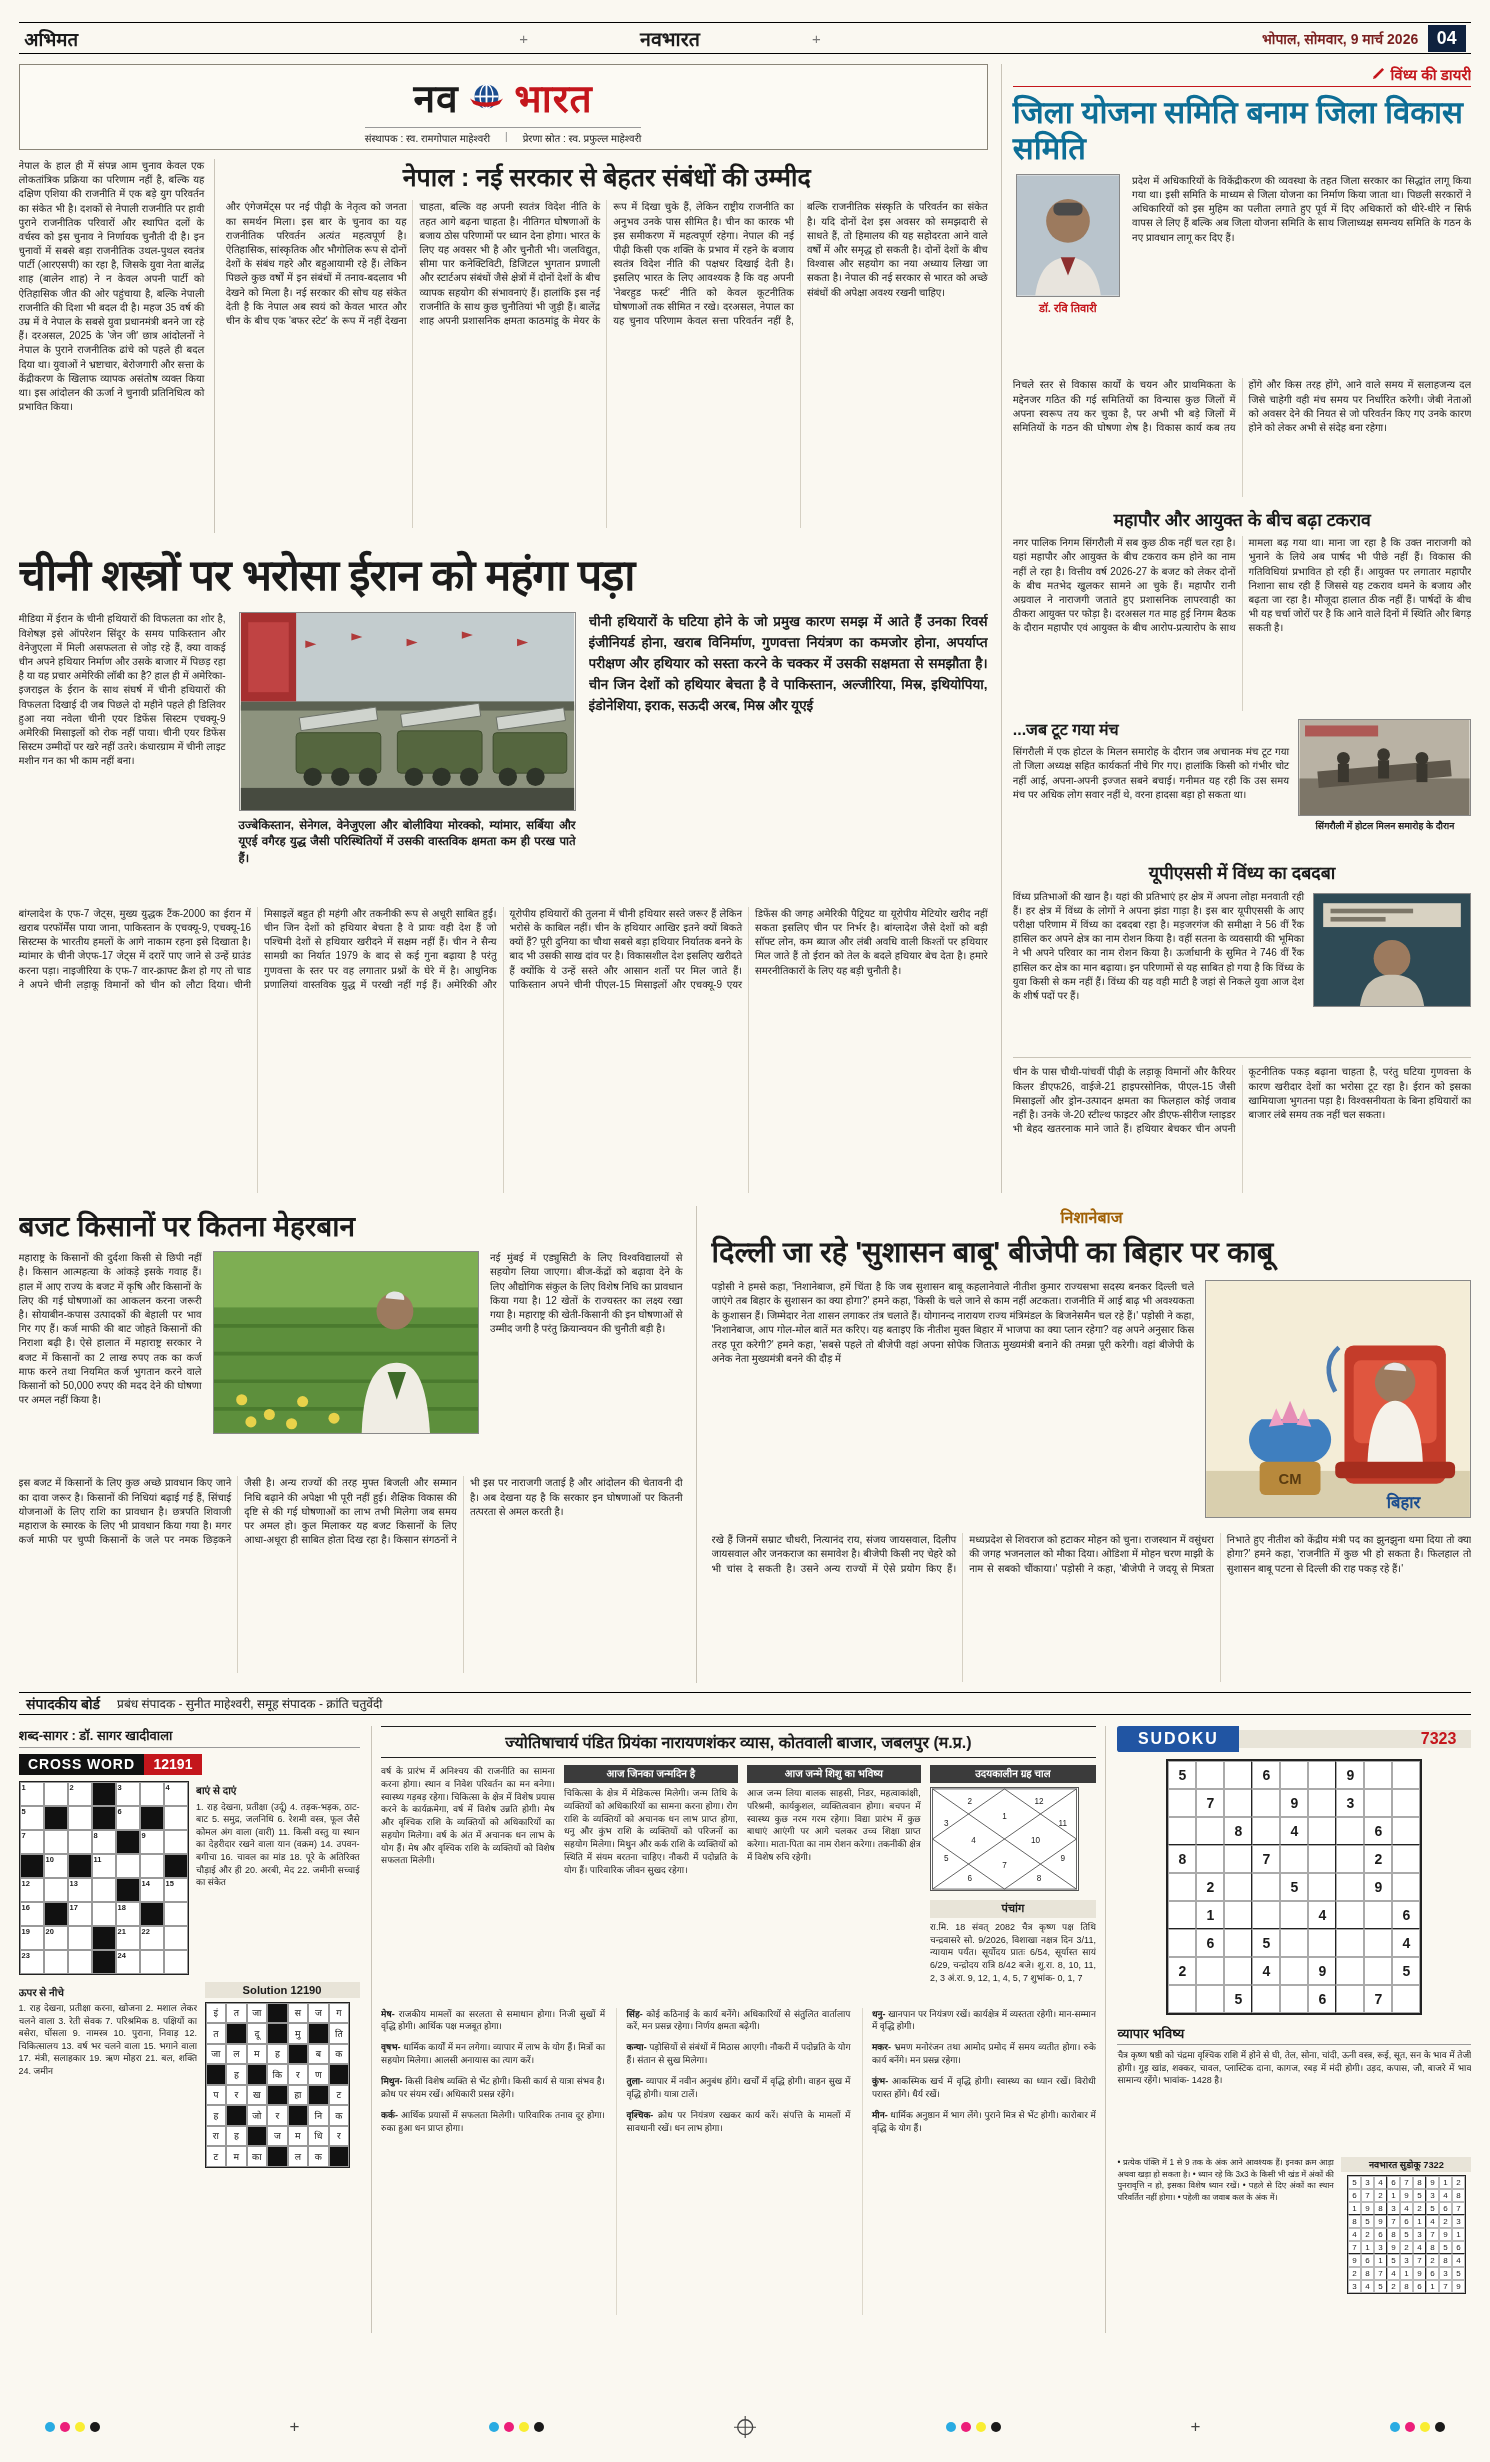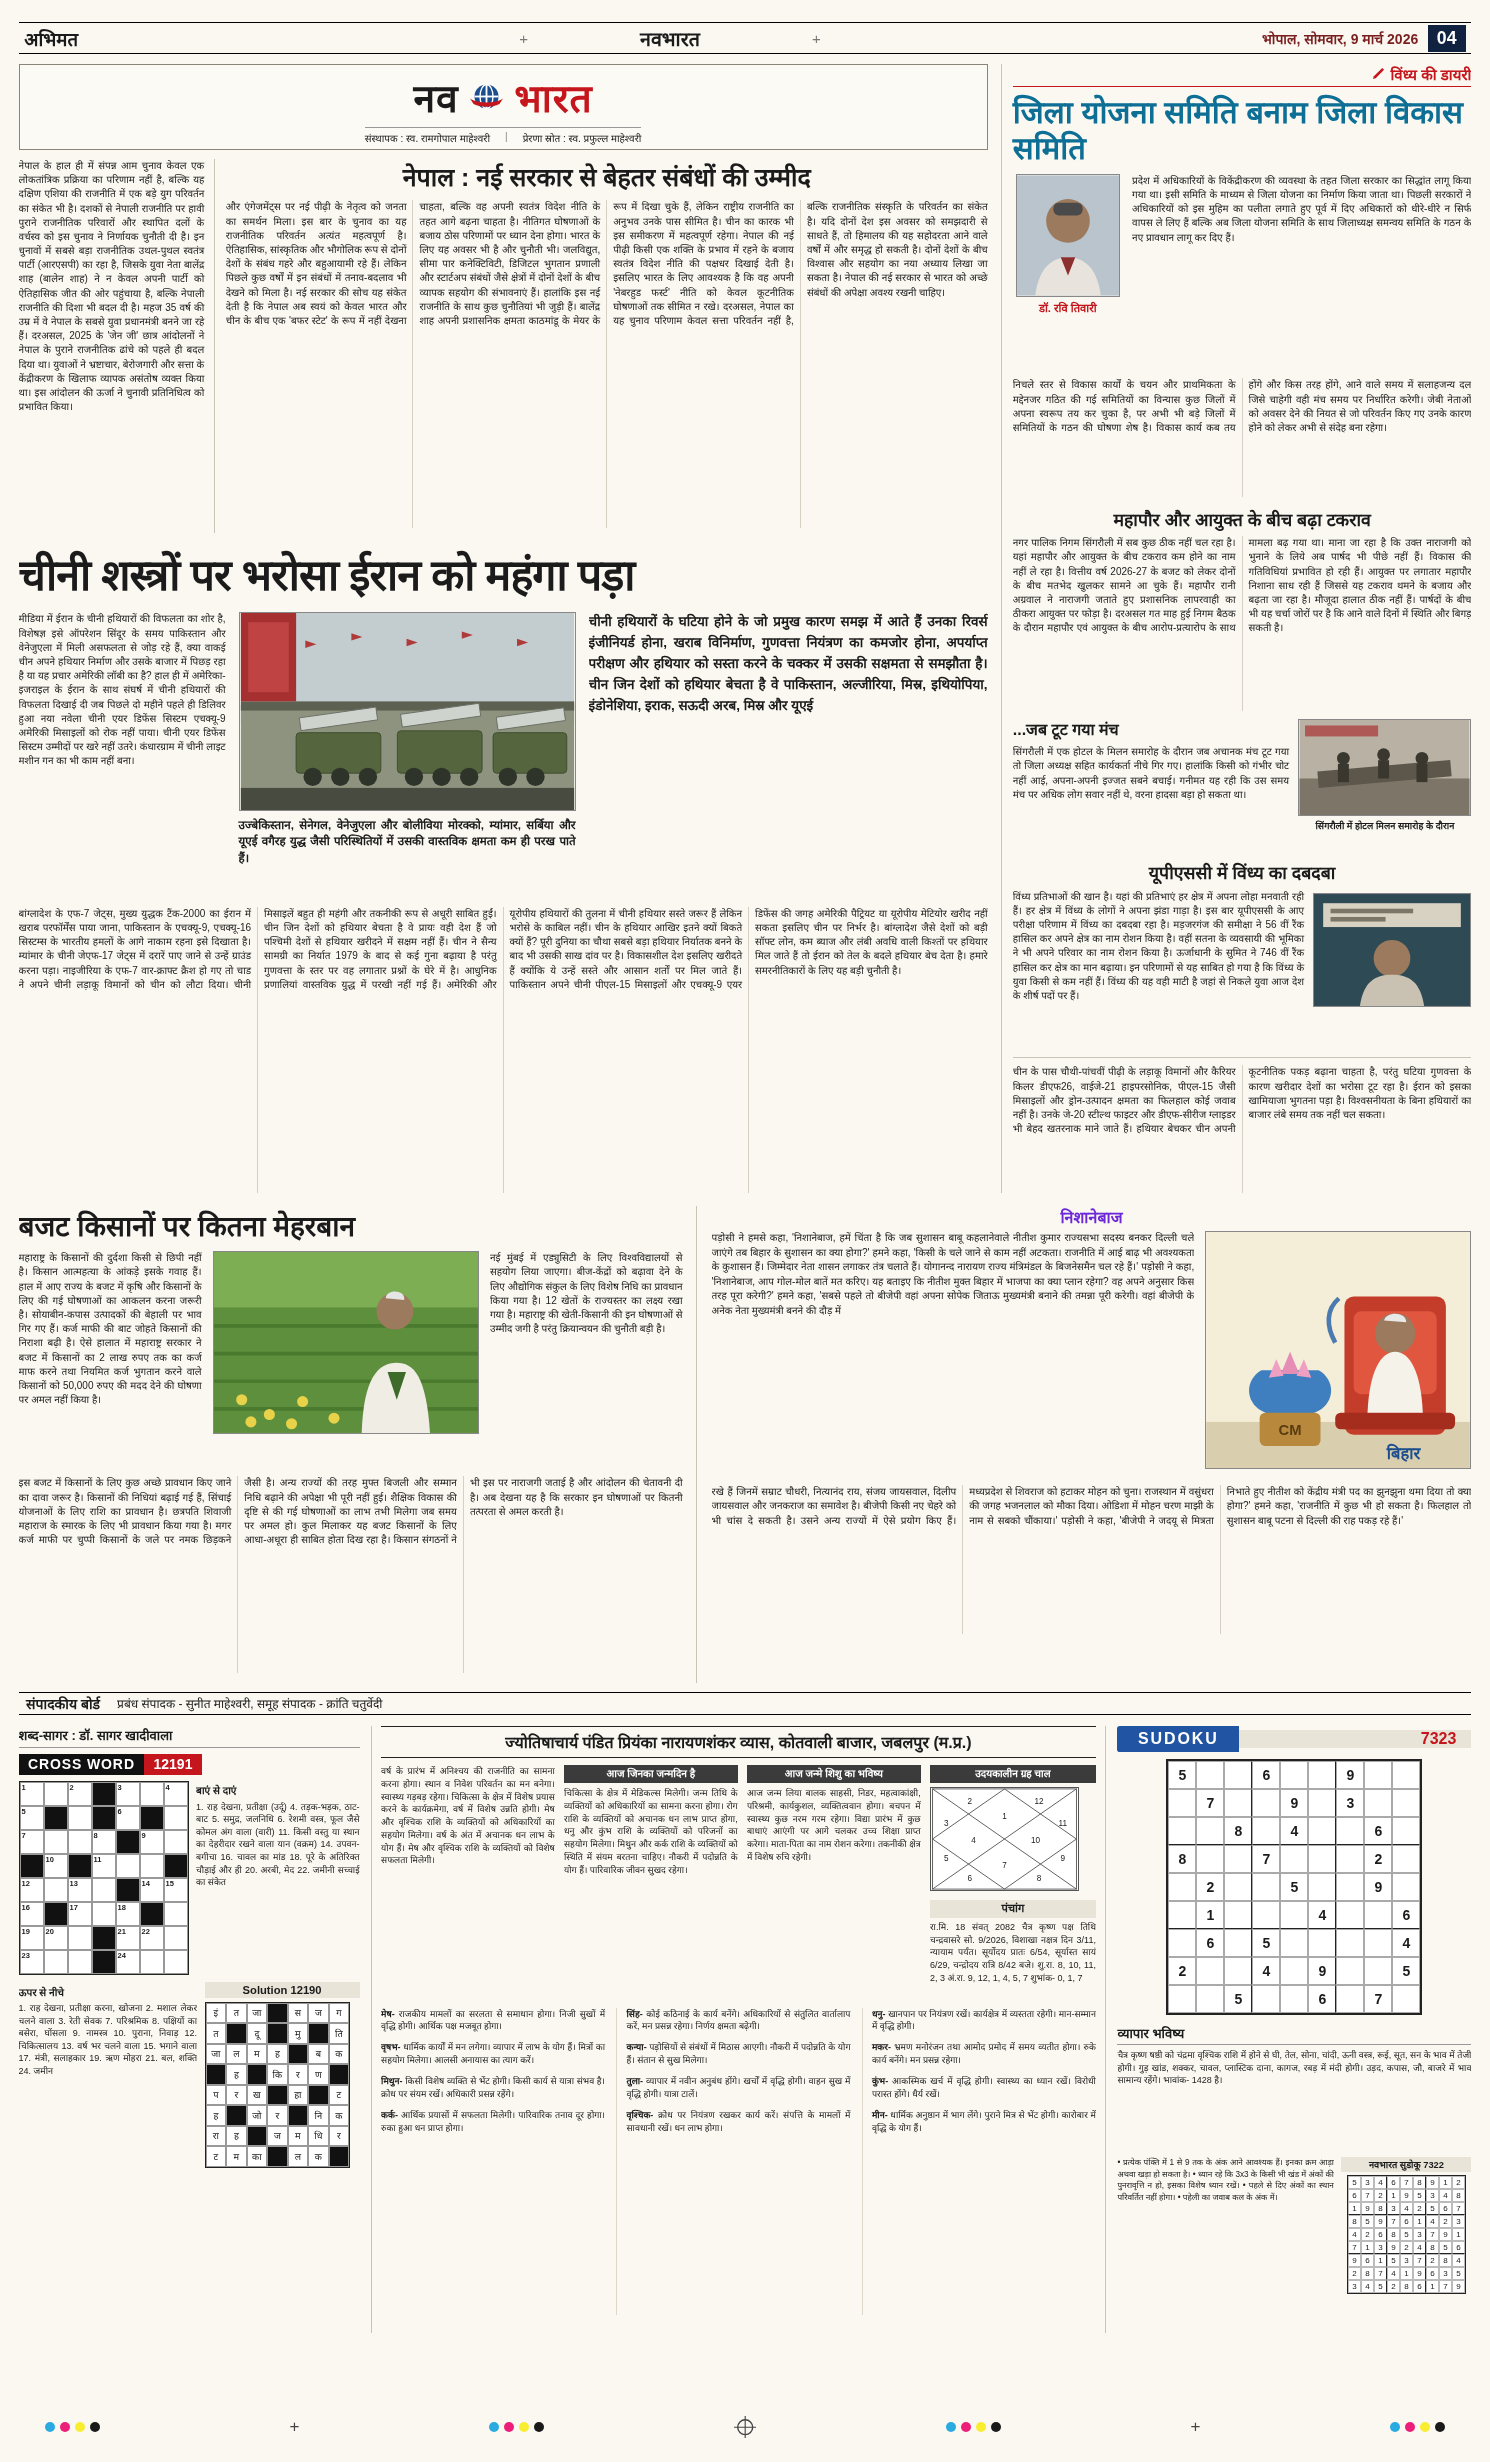--- a/index.html
+++ b/index.html
@@ -86,21 +86,21 @@
   .mid-region { display:flex; gap:15px; margin:13px 18.6px 0; height:477px; overflow:hidden; }
   .budget { width:678px; border-right:0.9px solid #c9c4b8; padding-right:13px; }
   .budget-title { font-size:28px; font-weight:800; margin-bottom:7.5px; }
   .budget-row { display:flex; gap:11.2px; height:216px; overflow:hidden; }
   .budget-coltext { font-size:10px; line-height:1.42; text-align:justify; overflow:hidden; }
   .budget-c1 { width:183px; } .budget-c3 { flex:1; }
   .budget-img { width:266px; height:183px; border:0.9px solid #888; display:block; flex:none; }
   .budget-body { margin-top:9.3px; column-count:3; column-gap:13px; column-rule:0.9px solid #d5d0c3;
                  font-size:10px; line-height:1.42; text-align:justify; height:197px; overflow:hidden; }
   .bihar { flex:1; }
-  .bihar-kicker { text-align:center; font-size:16px; font-weight:800; color:#6d28d9; margin-bottom:3.7px; }
+  .bihar-kicker { text-align:center; font-size:16px; font-weight:800; color:#a16207; margin-bottom:3.7px; }
   .bihar-title { font-size:29px; font-weight:800; margin-bottom:9.3px; }
   .bihar-top { display:flex; gap:11.2px; height:244px; overflow:hidden; }
   .bihar-toptext { flex:1; font-size:10px; line-height:1.45; text-align:justify; overflow:hidden; }
   .cartoon { width:266px; height:238px; flex:none; border:0.9px solid #888; display:block; }
   .bihar-body { margin-top:9.3px; column-count:3; column-gap:13px; column-rule:0.9px solid #d5d0c3;
                 font-size:10px; line-height:1.45; text-align:justify; height:149px; overflow:hidden; }
 
   
   .board { margin:9.3px 18.6px 0; height:23px; border-top:1.9px solid #000; border-bottom:1.9px solid #000;
            display:flex; align-items:center; gap:17px; padding:0 7.5px; }
@@ -369,20 +369,21 @@
           <path d="M160 196c2-60 18-76 38-76 18 0 32 14 36 76z" fill="#f0ede4"></path>
           <path d="M188 130l10 30 10-30z" fill="#3f6b2a"></path>
         </svg>
         <div class="budget-coltext budget-c3">नई मुंबई में एड्युसिटी के लिए विश्वविद्यालयों से सहयोग लिया जाएगा। बीज-केंद्रों को बढ़ावा देने के लिए औद्योगिक संकुल के लिए विशेष निधि का प्रावधान किया गया है। 12 खेतों के राज्यस्तर का लक्ष्य रखा गया है। महाराष्ट्र की खेती-किसानी की इन घोषणाओं से उम्मीद जगी है परंतु क्रियान्वयन की चुनौती बड़ी है।</div>
       </div>
       <div class="budget-body">इस बजट में किसानों के लिए कुछ अच्छे प्रावधान किए जाने का दावा जरूर है। किसानों की निधियां बढ़ाई गई हैं, सिंचाई योजनाओं के लिए राशि का प्रावधान है। छत्रपति शिवाजी महाराज के स्मारक के लिए भी प्रावधान किया गया है। मगर कर्ज माफी पर चुप्पी किसानों के जले पर नमक छिड़कने जैसी है। अन्य राज्यों की तरह मुफ्त बिजली और सम्मान निधि बढ़ाने की अपेक्षा भी पूरी नहीं हुई। शैक्षिक विकास की दृष्टि से की गई घोषणाओं का लाभ तभी मिलेगा जब समय पर अमल हो। कुल मिलाकर यह बजट किसानों के लिए आधा-अधूरा ही साबित होता दिख रहा है। किसान संगठनों ने भी इस पर नाराजगी जताई है और आंदोलन की चेतावनी दी है। अब देखना यह है कि सरकार इन घोषणाओं पर कितनी तत्परता से अमल करती है।</div>
     </div>
 
     <div class="bihar">
       <div class="bihar-kicker">निशानेबाज</div>
+      <div class="bihar-title">दिल्ली जा रहे 'सुशासन बाबू' बीजेपी का बिहार पर काबू</div>
       <div class="bihar-top">
         <div class="bihar-toptext">पड़ोसी ने हमसे कहा, 'निशानेबाज, हमें चिंता है कि जब सुशासन बाबू कहलानेवाले नीतीश कुमार राज्यसभा सदस्य बनकर दिल्ली चले जाएंगे तब बिहार के सुशासन का क्या होगा?' हमने कहा, 'किसी के चले जाने से काम नहीं अटकता। राजनीति में आई बाढ़ भी अवश्यकता के कुशासन हैं। जिम्मेदार नेता शासन लगाकर तंत्र चलाते हैं। योगानन्द नारायण राज्य मंत्रिमंडल के बिजनेसमैन चल रहे हैं।' पड़ोसी ने कहा, 'निशानेबाज, आप गोल-मोल बातें मत करिए। यह बताइए कि नीतीश मुक्त बिहार में भाजपा का क्या प्लान रहेगा? वह अपने अनुसार किस तरह पूरा करेगी?' हमने कहा, 'सबसे पहले तो बीजेपी वहां अपना सोपेक जिताऊ मुख्यमंत्री बनाने की तमन्ना पूरी करेगी। वहां बीजेपी के अनेक नेता मुख्यमंत्री बनने की दौड़ में</div>
         <svg class="cartoon" viewBox="0 0 286 256">
           <rect width="286" height="256" fill="#f4edd7"></rect>
           <rect y="206" width="286" height="50" fill="#d9cfae"></rect>
           <rect x="150" y="70" width="110" height="150" rx="10" fill="#c43c2a"></rect>
           <rect x="160" y="86" width="90" height="90" rx="8" fill="#e0563f"></rect>
           <rect x="140" y="196" width="130" height="18" rx="6" fill="#a52d1e"></rect>
           <circle cx="205" cy="110" r="22" fill="#9c7a5e"></circle>
           <path d="M193 96c2-10 24-10 24 2z" fill="#e8e8e8"></path>

